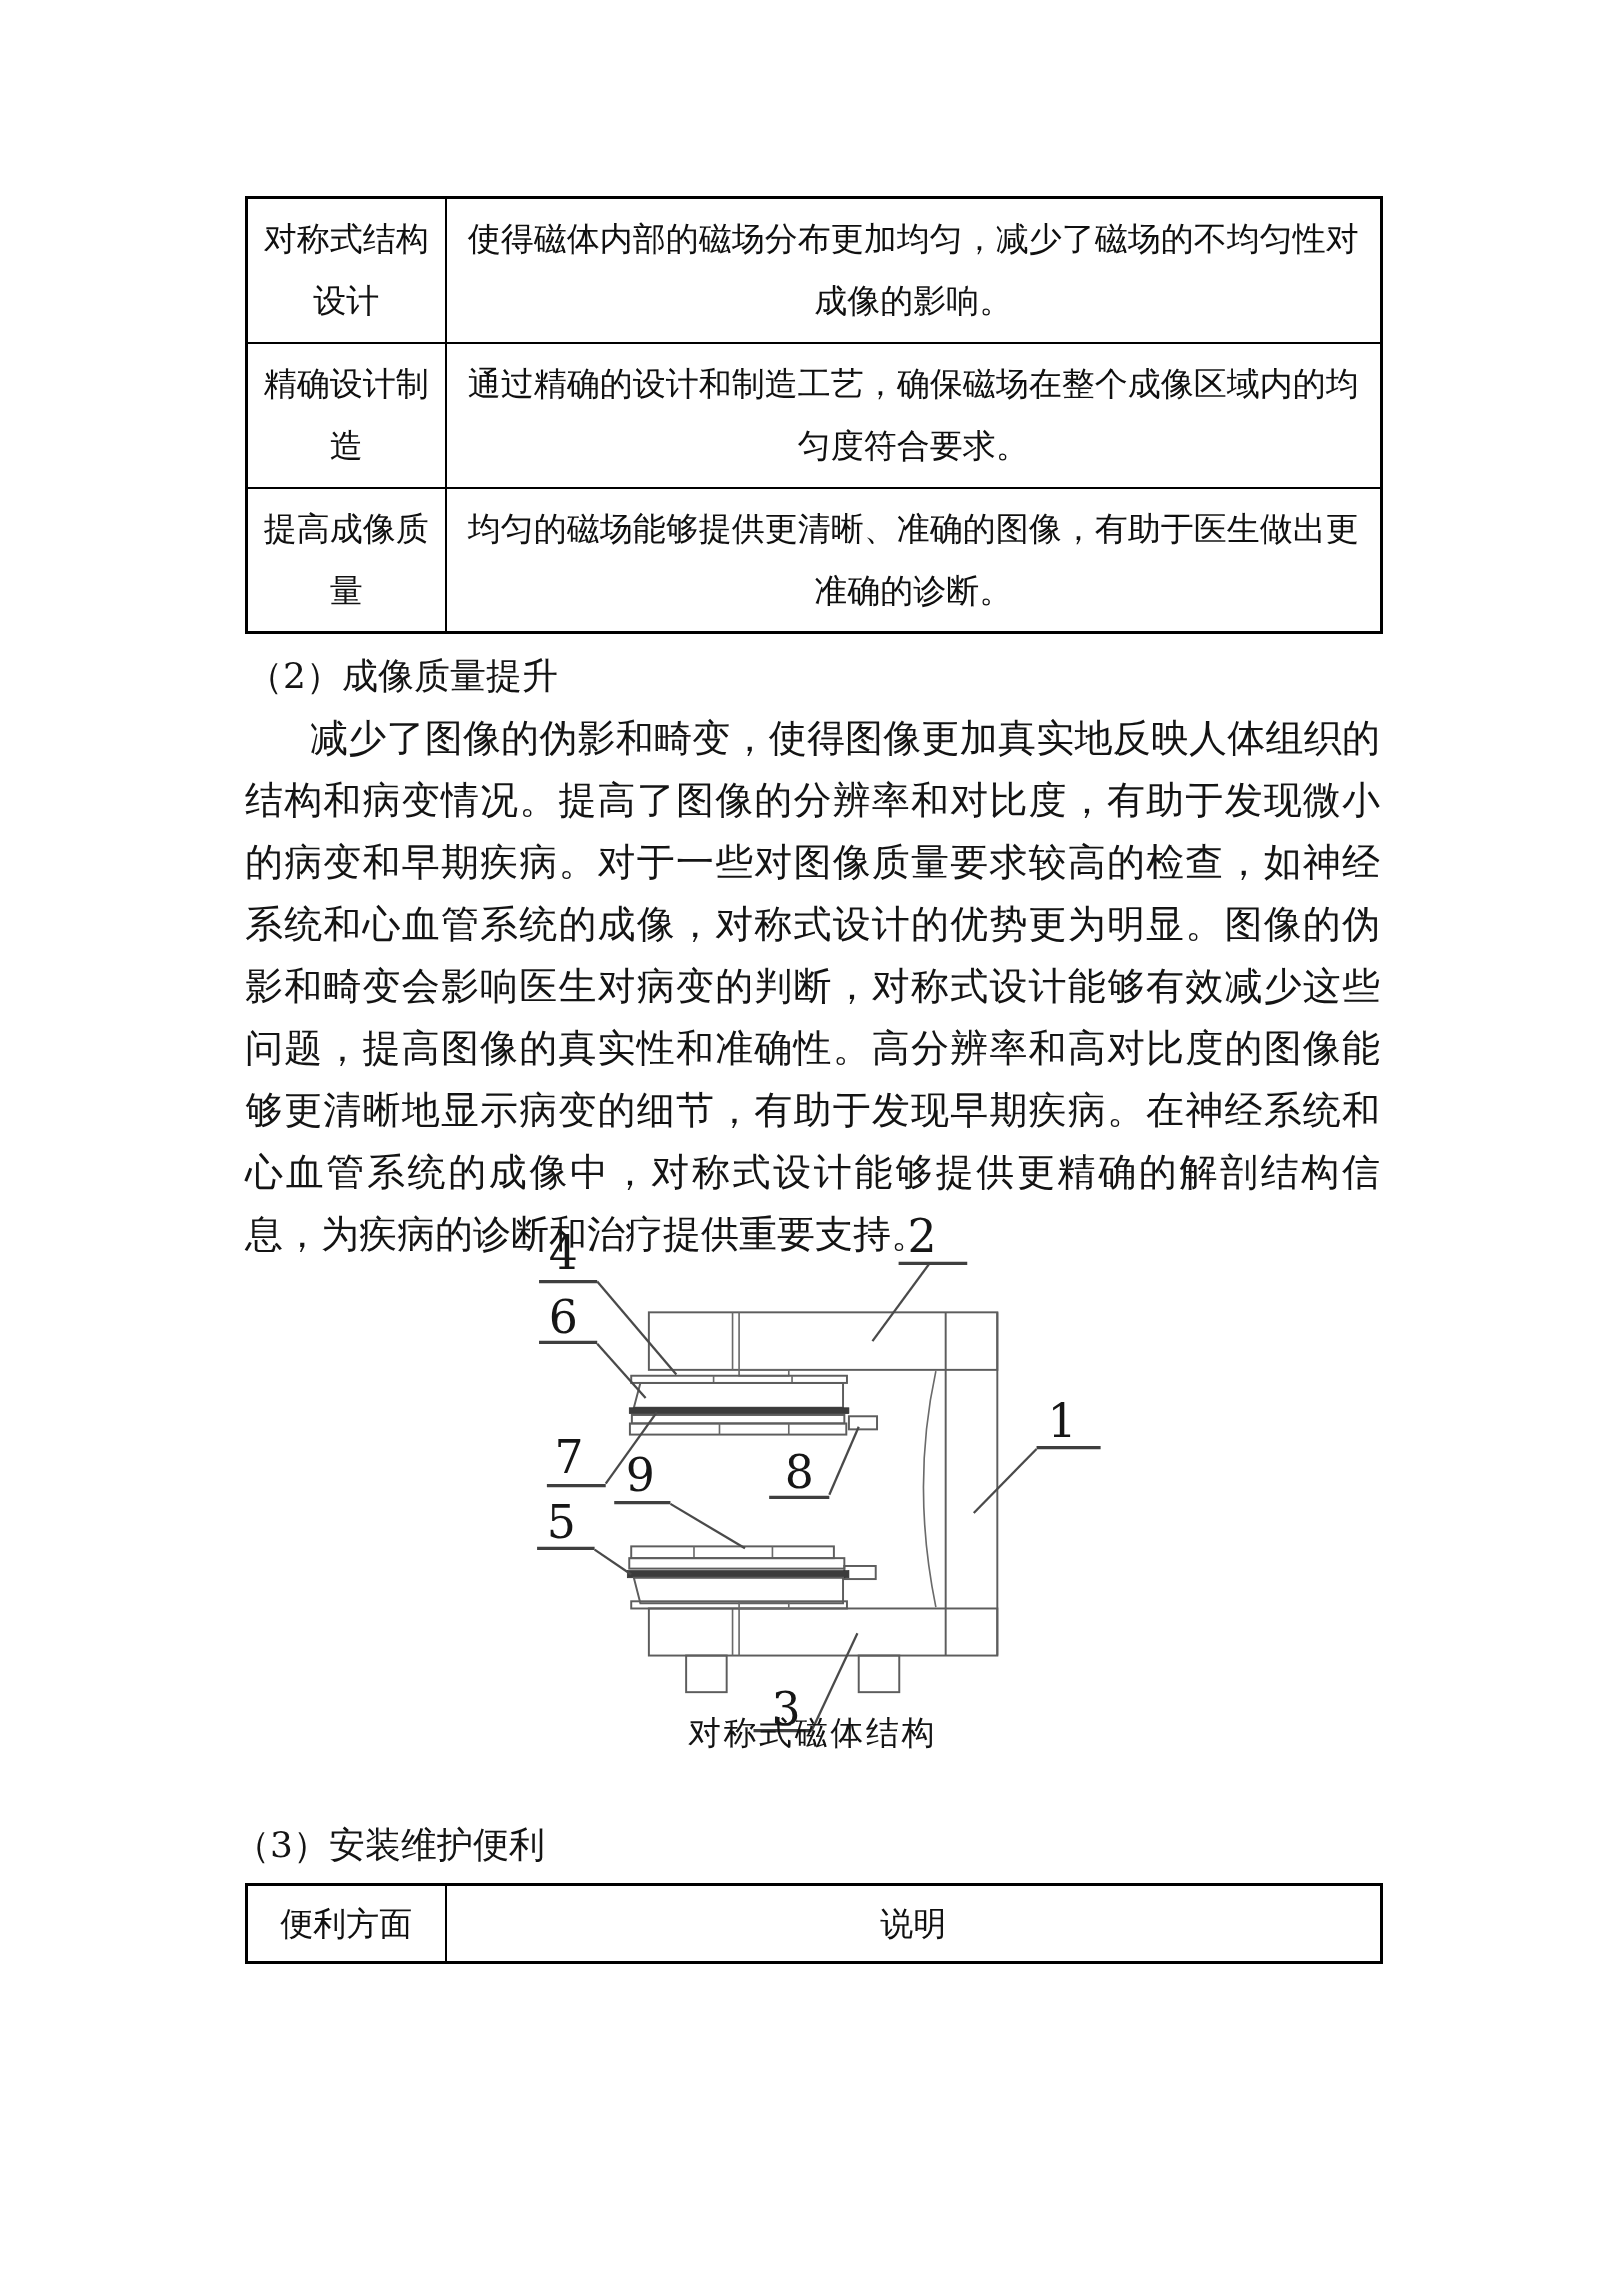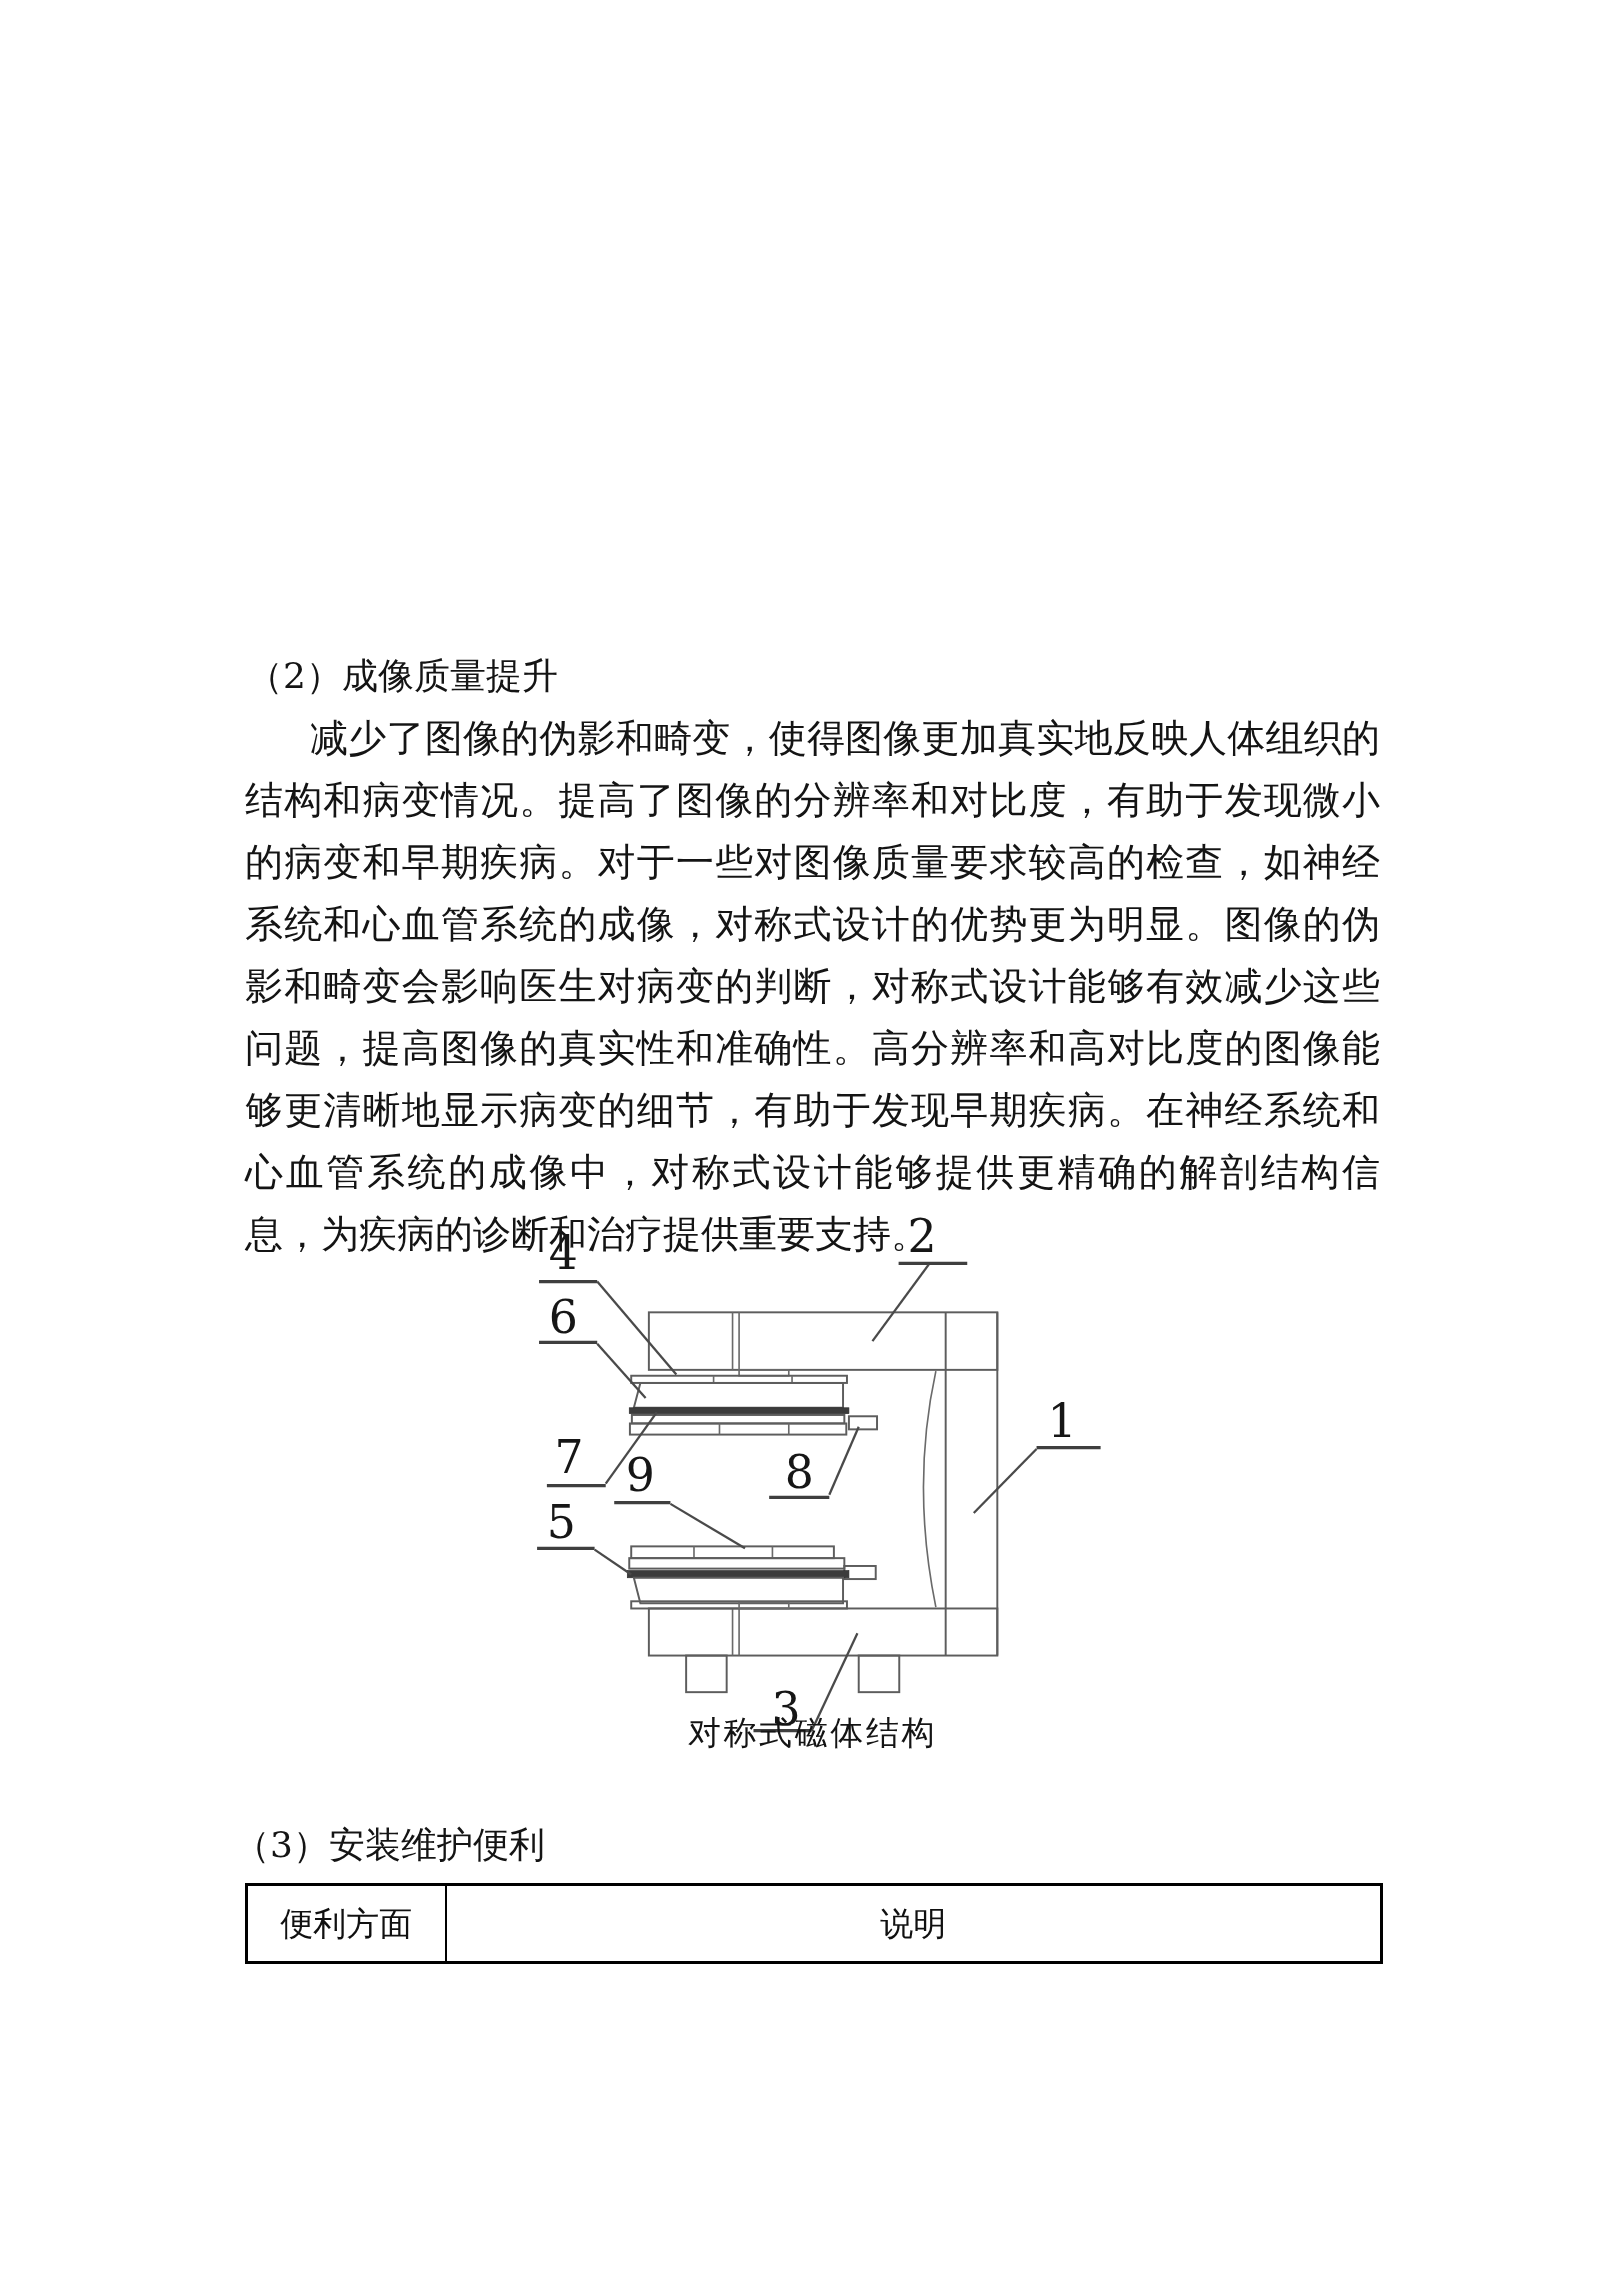--- a/index.html
+++ b/index.html
@@ -60,20 +60,36 @@
   .fig-digit  {
     font-family:"DejaVu Serif","Liberation Serif",serif;
     font-size:70px; fill:#161616; text-anchor:middle;
   }
 </style>
 </head>
 <body>
 
 <div class="page">
 
+  <table class="doc-table abs" style="left:245px; top:196px;">
+    <tbody>
+        <tr class="row-tall">
+      <td class="c-label">对称式结构设计</td>
+      <td class="c-desc">使得磁体内部的磁场分布更加均匀，减少了磁场的不均匀性对成像的影响。</td>
+    </tr>
+    <tr class="row-tall">
+      <td class="c-label">精确设计制造</td>
+      <td class="c-desc">通过精确的设计和制造工艺，确保磁场在整个成像区域内的均匀度符合要求。</td>
+    </tr>
+    <tr class="row-tall">
+      <td class="c-label">提高成像质量</td>
+      <td class="c-desc">均匀的磁场能够提供更清晰、准确的图像，有助于医生做出更准确的诊断。</td>
+    </tr>
+  </tbody>
+    </table>
 
   <div class="h-num abs" style="left:247px; top:645px;">（2）成像质量提升</div>
 
   <div class="para abs" style="left:245px; top:707px;">减少了图像的伪影和畸变，使得图像更加真实地反映人体组织的结构和病变情况。提高了图像的分辨率和对比度，有助于发现微小的病变和早期疾病。对于一些对图像质量要求较高的检查，如神经系统和心血管系统的成像，对称式设计的优势更为明显。图像的伪影和畸变会影响医生对病变的判断，对称式设计能够有效减少这些问题，提高图像的真实性和准确性。高分辨率和高对比度的图像能够更清晰地显示病变的细节，有助于发现早期疾病。在神经系统和心血管系统的成像中，对称式设计能够提供更精确的解剖结构信息，为疾病的诊断和治疗提供重要支持。</div>
 
   <svg class="abs" style="left:491px; top:1211px;" width="674" height="523" viewBox="0 0 1030 800">
 
     <rect class="fig-line" x="241" y="155" width="533" height="88"></rect>
     <line class="fig-line-thin" x1="369" y1="155" x2="369" y2="243"></line>
     <line class="fig-line-thin" x1="379" y1="155" x2="379" y2="243"></line>

